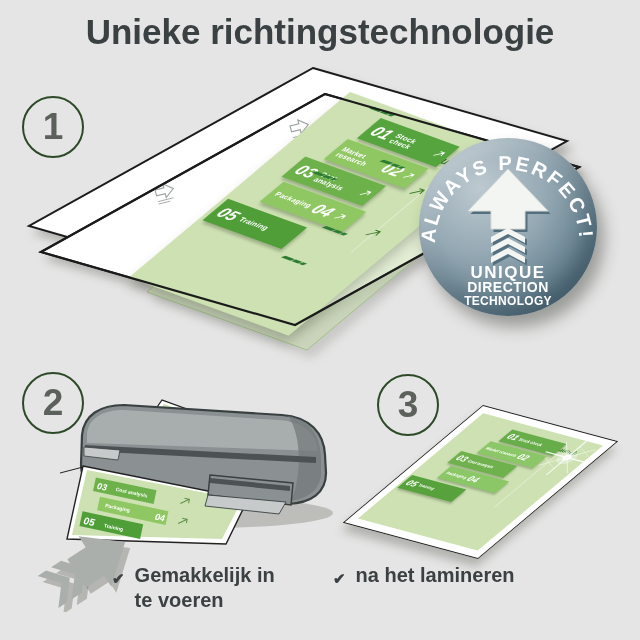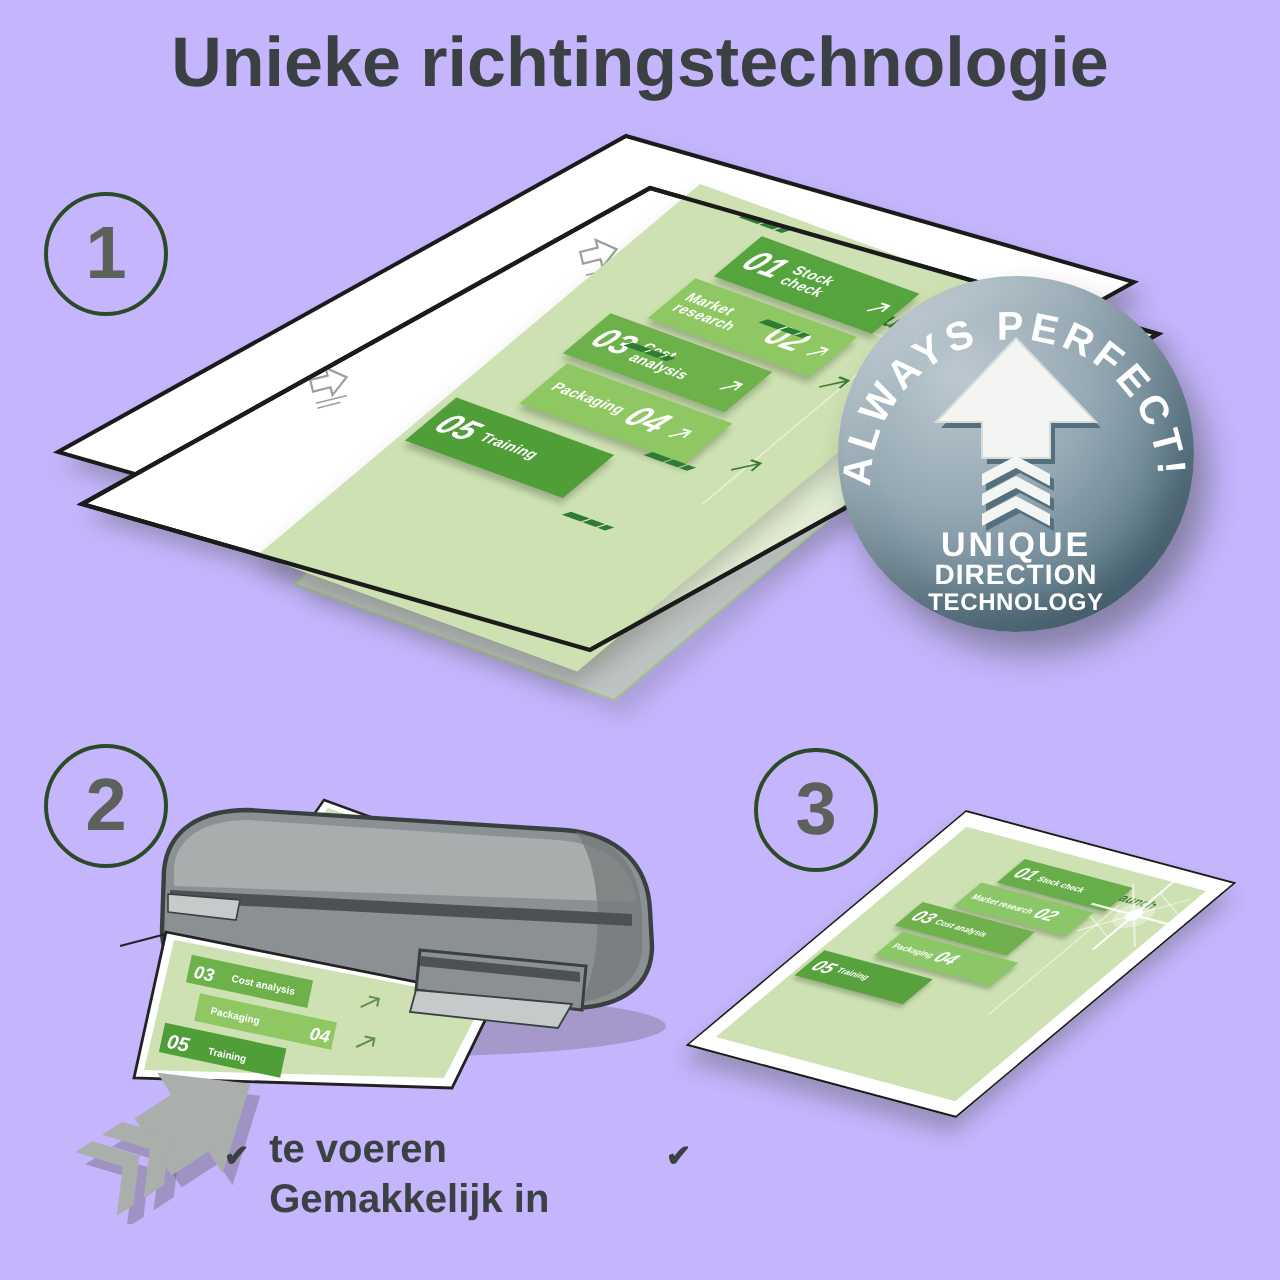--- a/index.html
+++ b/index.html
@@ -1,16 +1,16 @@
 <!DOCTYPE html>
 <html><head>
 <meta charset="utf-8">
 <style>
   html,body{margin:0;padding:0;background:#9a9a85;}
-  .stage{position:relative;width:640px;height:640px;background:#c4b5fd;overflow:hidden;
+  .stage{position:relative;width:640px;height:640px;background:#e5e5e5;overflow:hidden;
          font-family:"Liberation Sans",sans-serif;}
   .title{position:absolute;left:0;right:0;top:12px;text-align:center;
          font-size:35px;font-weight:700;color:#3b4142;letter-spacing:0;}
   
   .circle{position:absolute;width:58px;height:58px;border:2.5px solid #2d4a28;border-radius:50%;
           display:flex;align-items:center;justify-content:center;
           font-size:37px;font-weight:700;color:#5c615c;}
   .c1{left:22px;top:96px;}
   .c2{left:22px;top:372px;}
   .c3{left:377px;top:374px;}
@@ -301,23 +301,24 @@
         <circle cx="23" cy="23" r="8" fill="rgba(255,255,255,0.35)"></circle>
         <circle cx="23" cy="23" r="3.5" fill="#ffffff"></circle>
       </svg>
       <div class="gline" style="left:96px;top:18px;width:1px;height:70px;"></div>
     </div>
   </div>
 
   <div class="caption cap1">
     <span class="chk">✔</span>
     <div>
+      <div>Gemakkelijk in</div>
       <div>te voeren</div>
-      <div>Gemakkelijk in</div>
     </div>
   </div>
   <div class="caption cap2">
     <span class="chk">✔</span>
     <div>
+      <div>na het lamineren</div>
     </div>
   </div>
 
 </div>
 
 </body></html>

